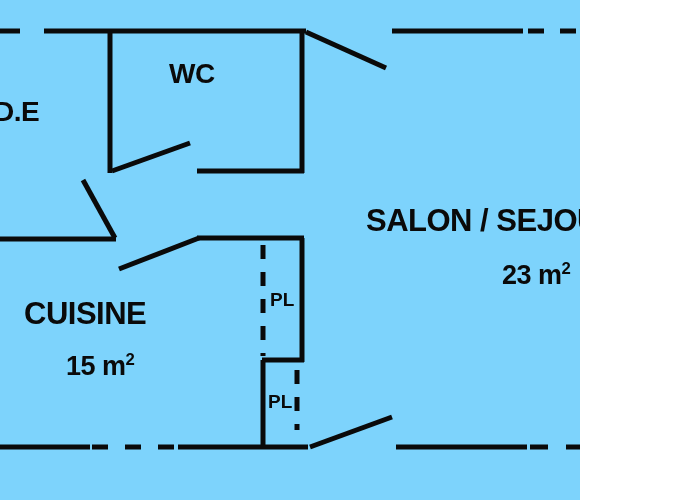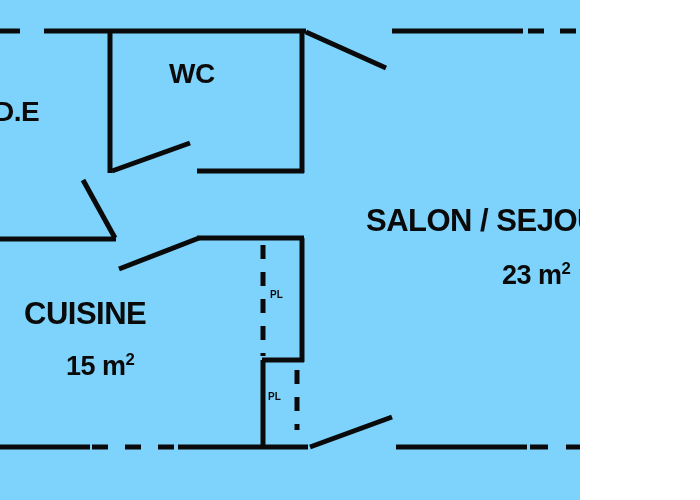--- a/index.html
+++ b/index.html
@@ -37,21 +37,21 @@
     font-size: 31px;
   }
   .label-room-mid {
     font-size: 28px;
   }
   .label-area {
     font-size: 27px;
     text-align: center;
   }
   .label-closet {
-    font-size: 10px;
+    font-size: 19px;
     font-weight: bold;
     letter-spacing: 0px;
   }
   .label sup {
     font-size: 0.62em;
     vertical-align: super;
     line-height: 0;
   }
   
   #lbl-sde      { left: -6px;  top: 98px; }

